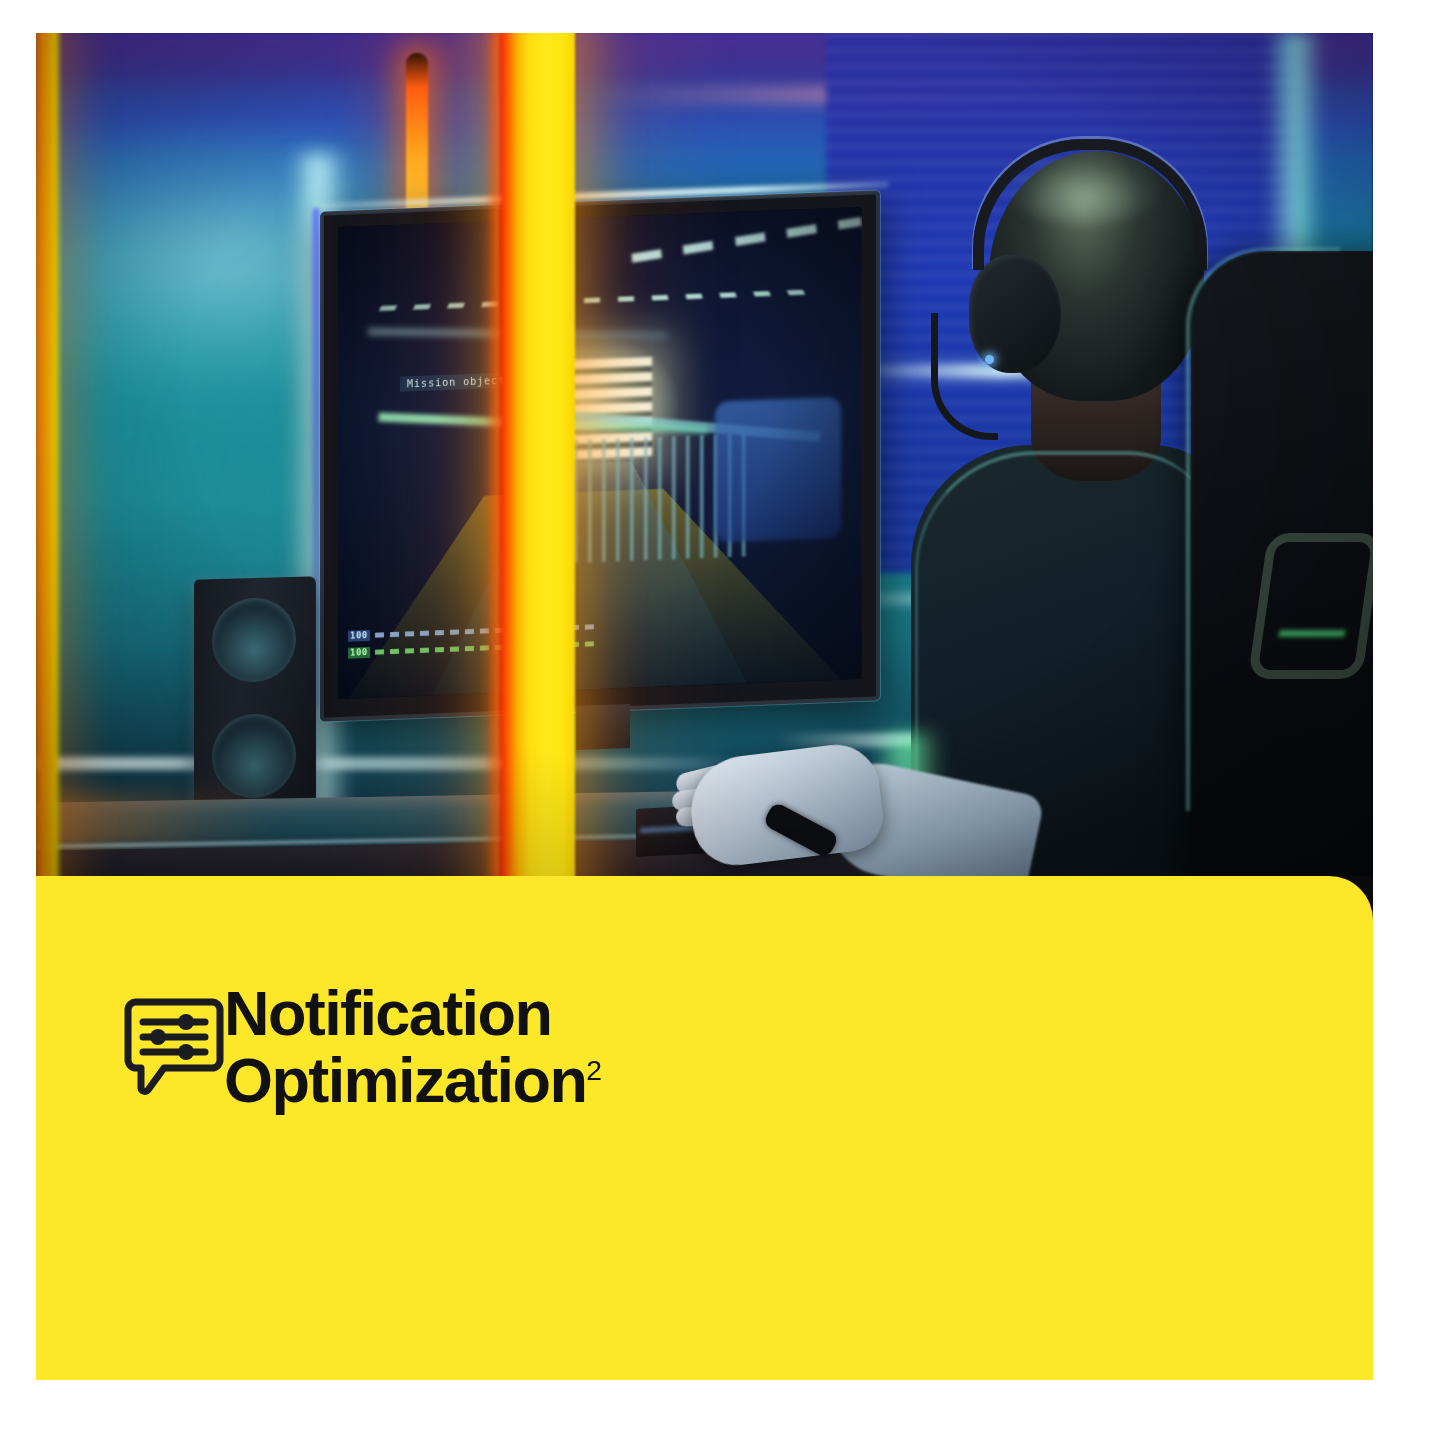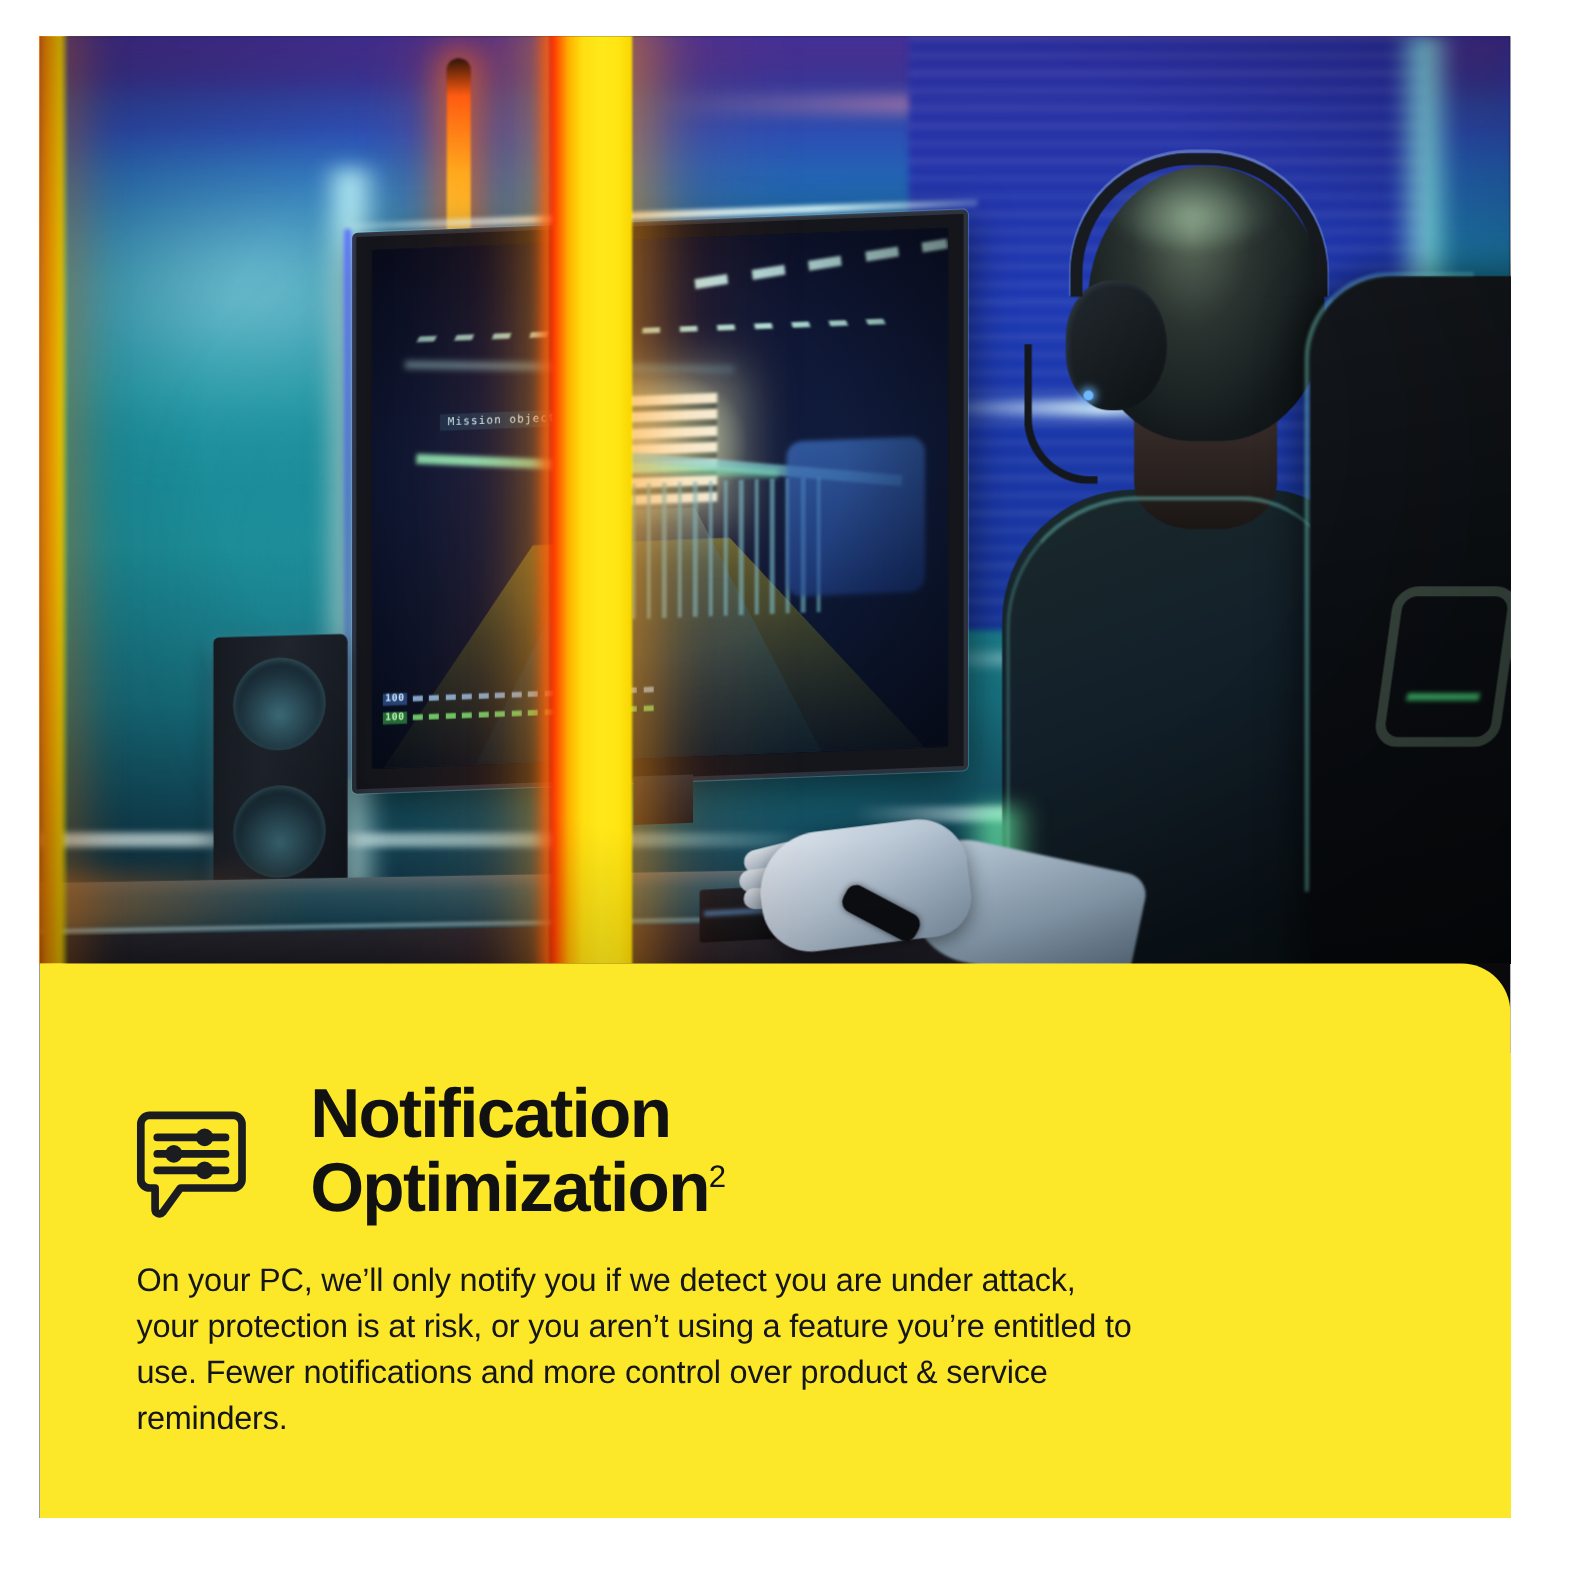--- a/index.html
+++ b/index.html
@@ -461,21 +461,21 @@
 
   
   .panel{
     position:absolute;left:0;top:843px;width:1337px;height:504px;
     background:#fce728;
     border-radius:0 44px 0 0;
   }
   .panel-inner{
     position:absolute;left:88px;top:104px;right:110px;
   }
-  .head-row{display:flex;align-items:flex-end;gap:58px;}
+  .head-row{display:flex;align-items:center;}
 
   
   .icon-wrap{flex:0 0 auto;padding-top:6px;}
   .bubble-icon{display:block;width:100px;height:104px;}
 
   .heading{
     margin:0;
     font-family:"Liberation Sans","DejaVu Sans",sans-serif;
     font-weight:bold;
     font-size:63px;
@@ -619,19 +619,18 @@
             </svg>
           </div>
 
           <h1 class="heading">
             <span>Notification</span><br>
             <span>Optimization</span><sup>2</sup>
           </h1>
 
         </div>
 
-        <p class="body-copy">On your PC, we’ll only notify you if we detect you are under attack, your protection is at risk, or you aren’t using a feature you’re entitled to use. Fewer notifications and more control over product &amp; service reminders.</p>
 
       </div>
     </div>
 
   </div>
 </div>
 
 </body></html>

